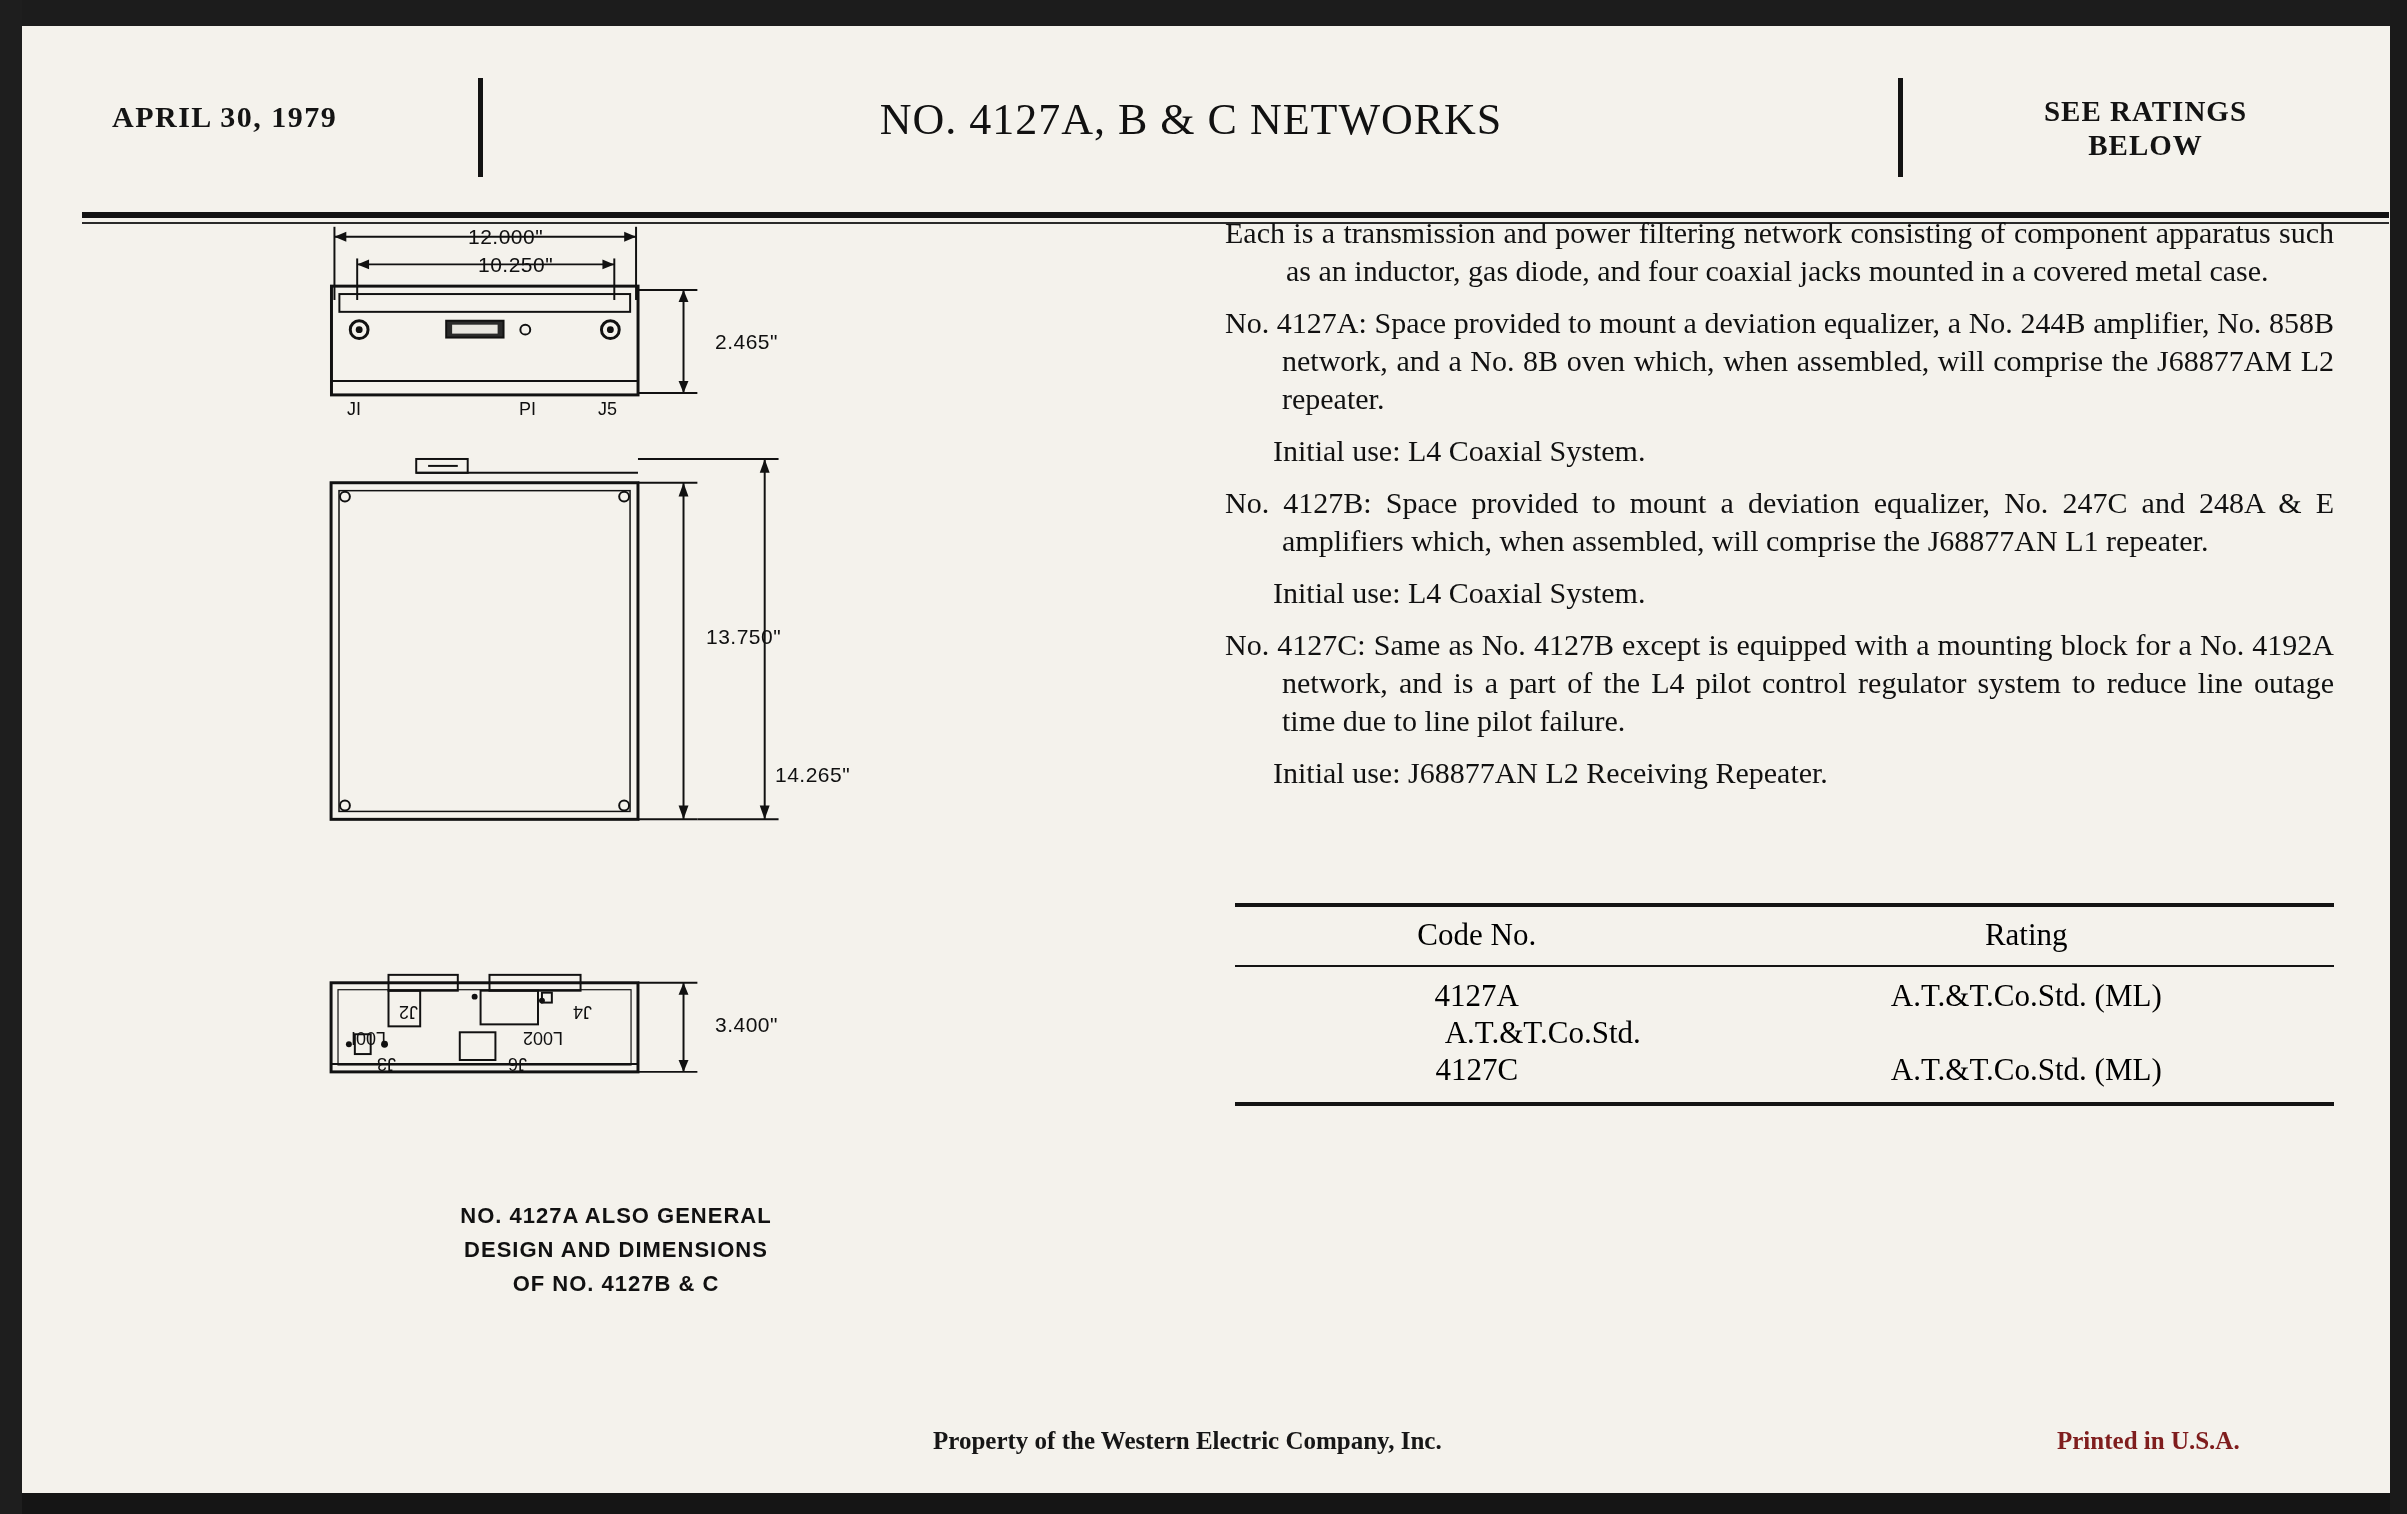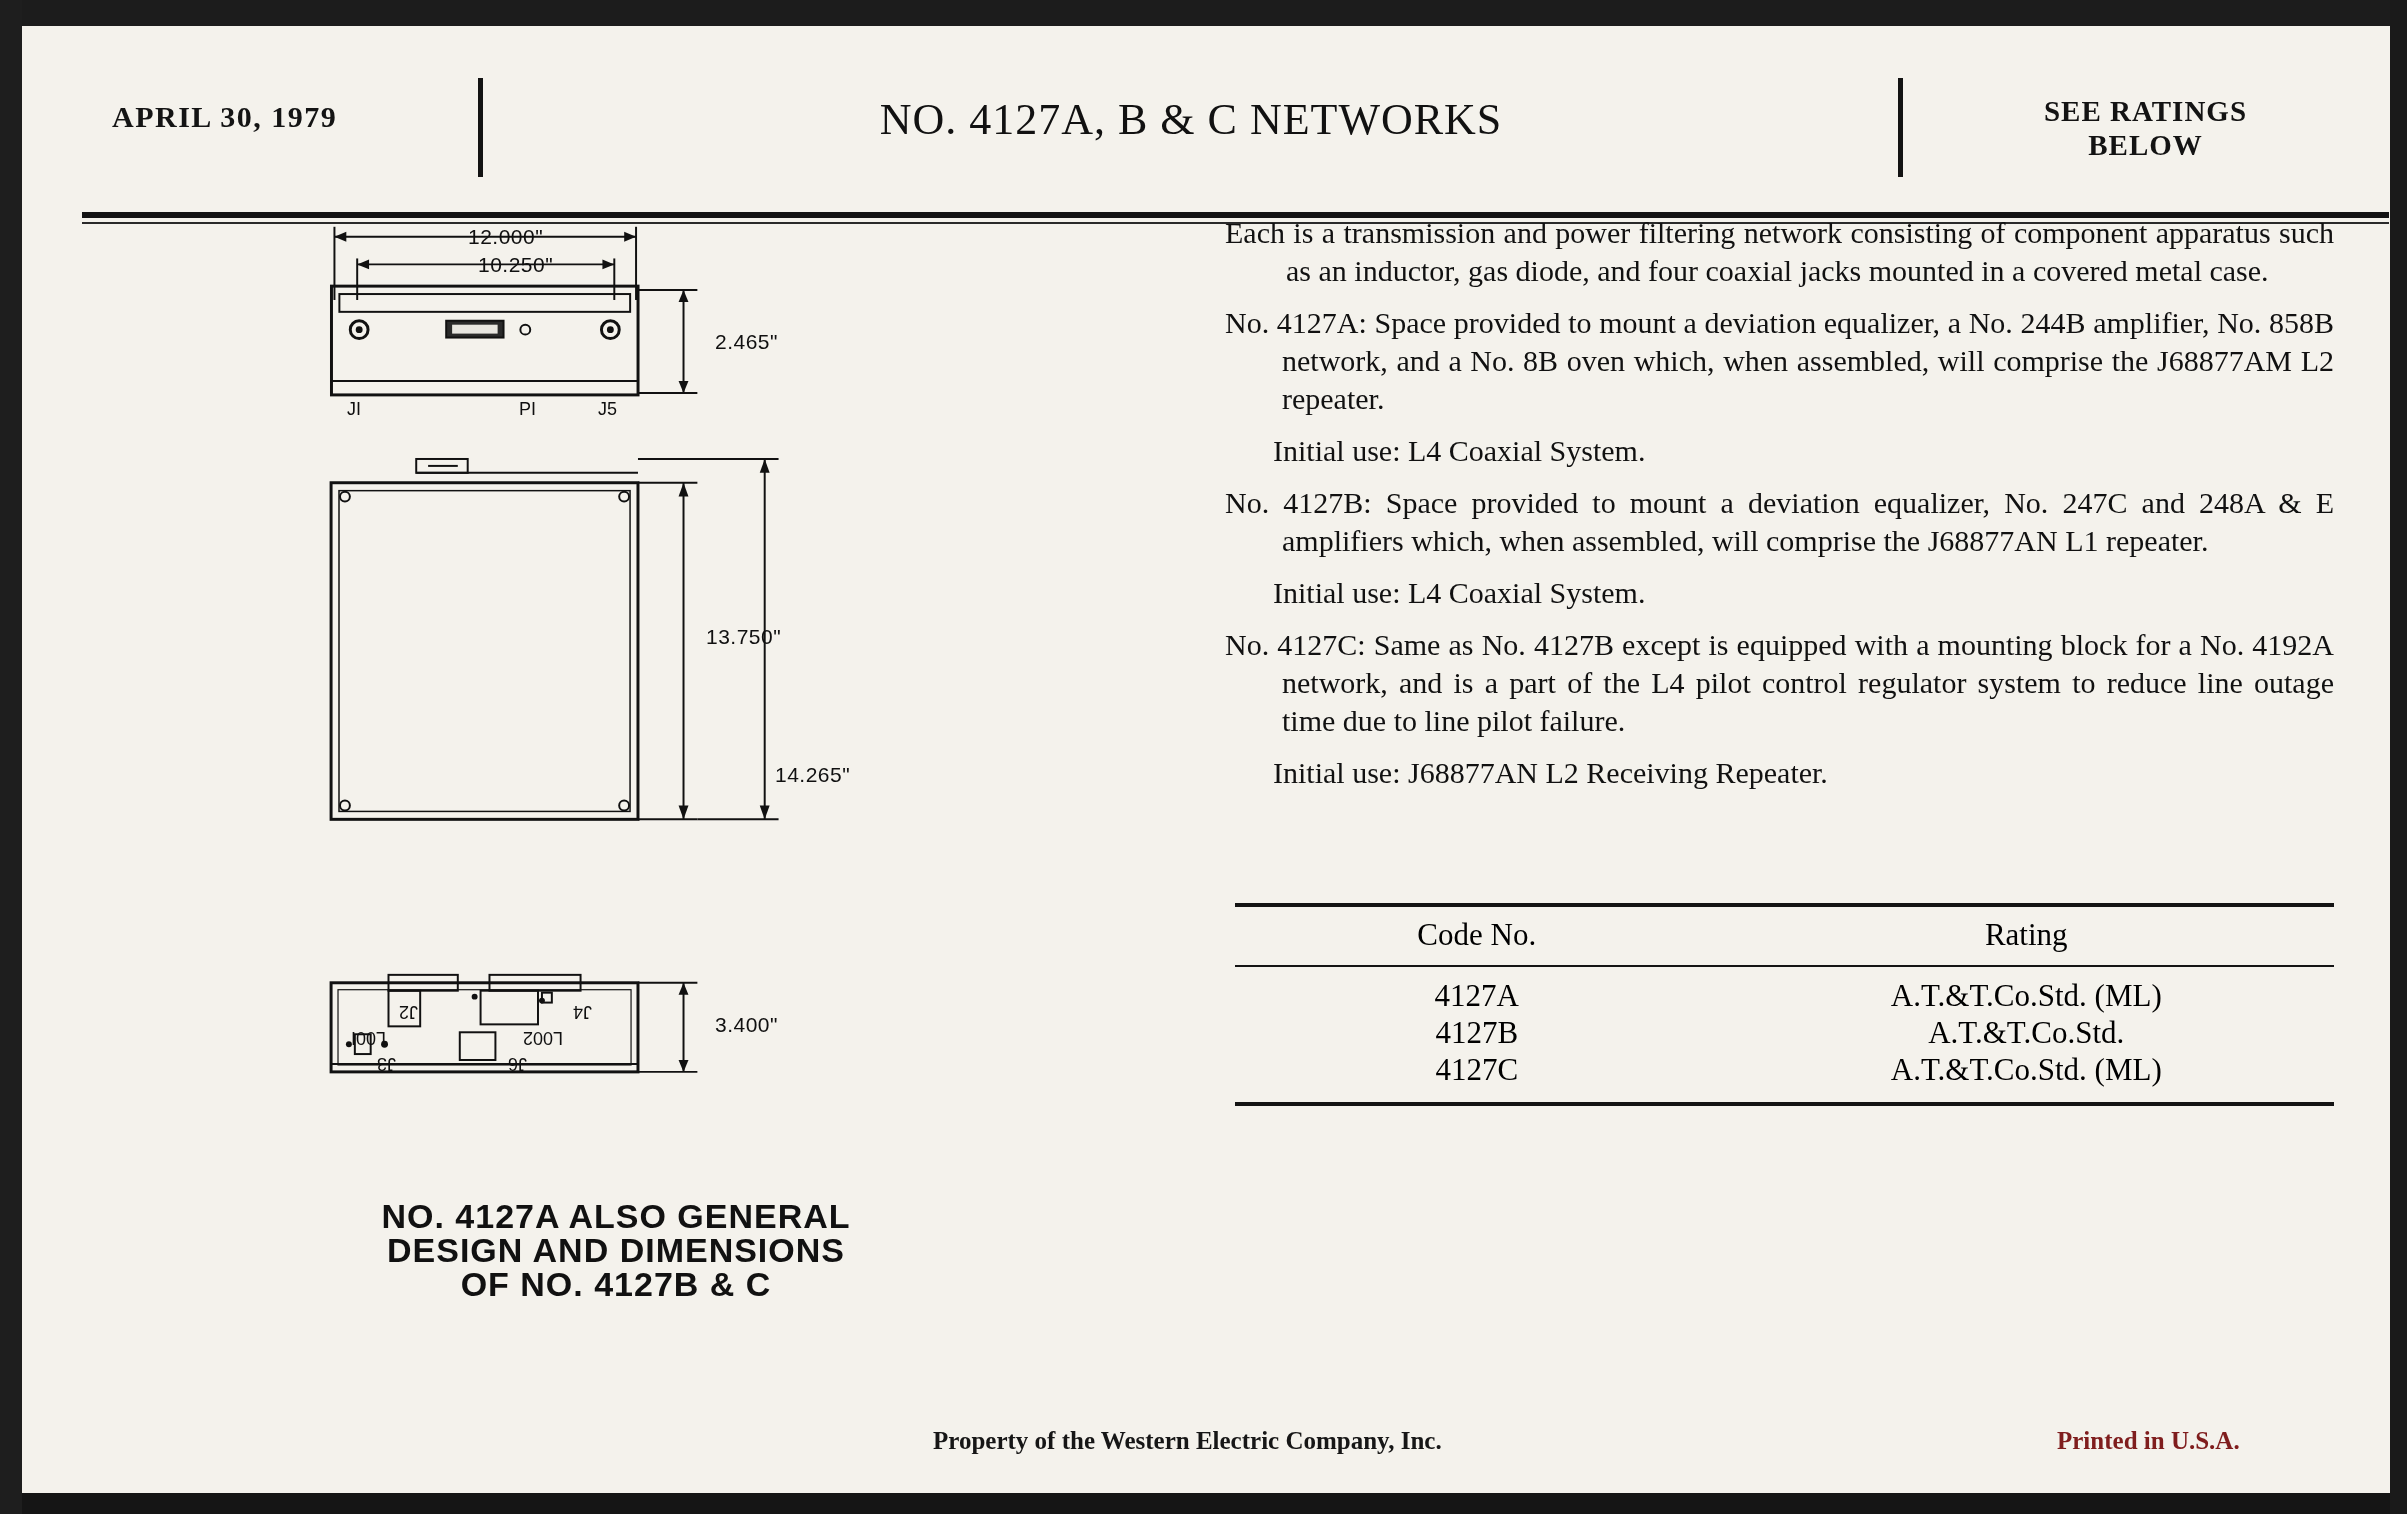--- a/index.html
+++ b/index.html
@@ -197,21 +197,21 @@
     color: #101010;
     white-space: nowrap;
   }
   .caption {
     position: absolute;
     left: 257px; top: 990px;
     width: 594px;
     text-align: center;
     font-family: "Liberation Sans", sans-serif;
     font-weight: bold;
-    font-size: 34px;
+    font-size: 22px;
     line-height: 34px;
     letter-spacing: 1px;
     color: #111;
   }
 
   
   .footer-left {
     position: absolute;
     left: 911px; top: 1401px;
     font-family: "Liberation Serif", serif;
@@ -269,21 +269,20 @@
         <div class="rt-col-code">Code No.</div>
         <div class="rt-col-rating">Rating</div>
       </div>
       <div class="rt-rule-thin"></div>
       <div class="rt-body">
         <div class="rt-row">
           <div class="c1">4127A</div>
           <div class="c2">A.T.&amp;T.Co.Std.  (ML)</div>
         </div>
         <div class="rt-row">
-          <div class="c1">4127B</div>
           <div class="c2">A.T.&amp;T.Co.Std.</div>
         </div>
         <div class="rt-row">
           <div class="c1">4127C</div>
           <div class="c2">A.T.&amp;T.Co.Std.  (ML)</div>
         </div>
       </div>
       <div class="rt-rule"></div>
     </div>
 

